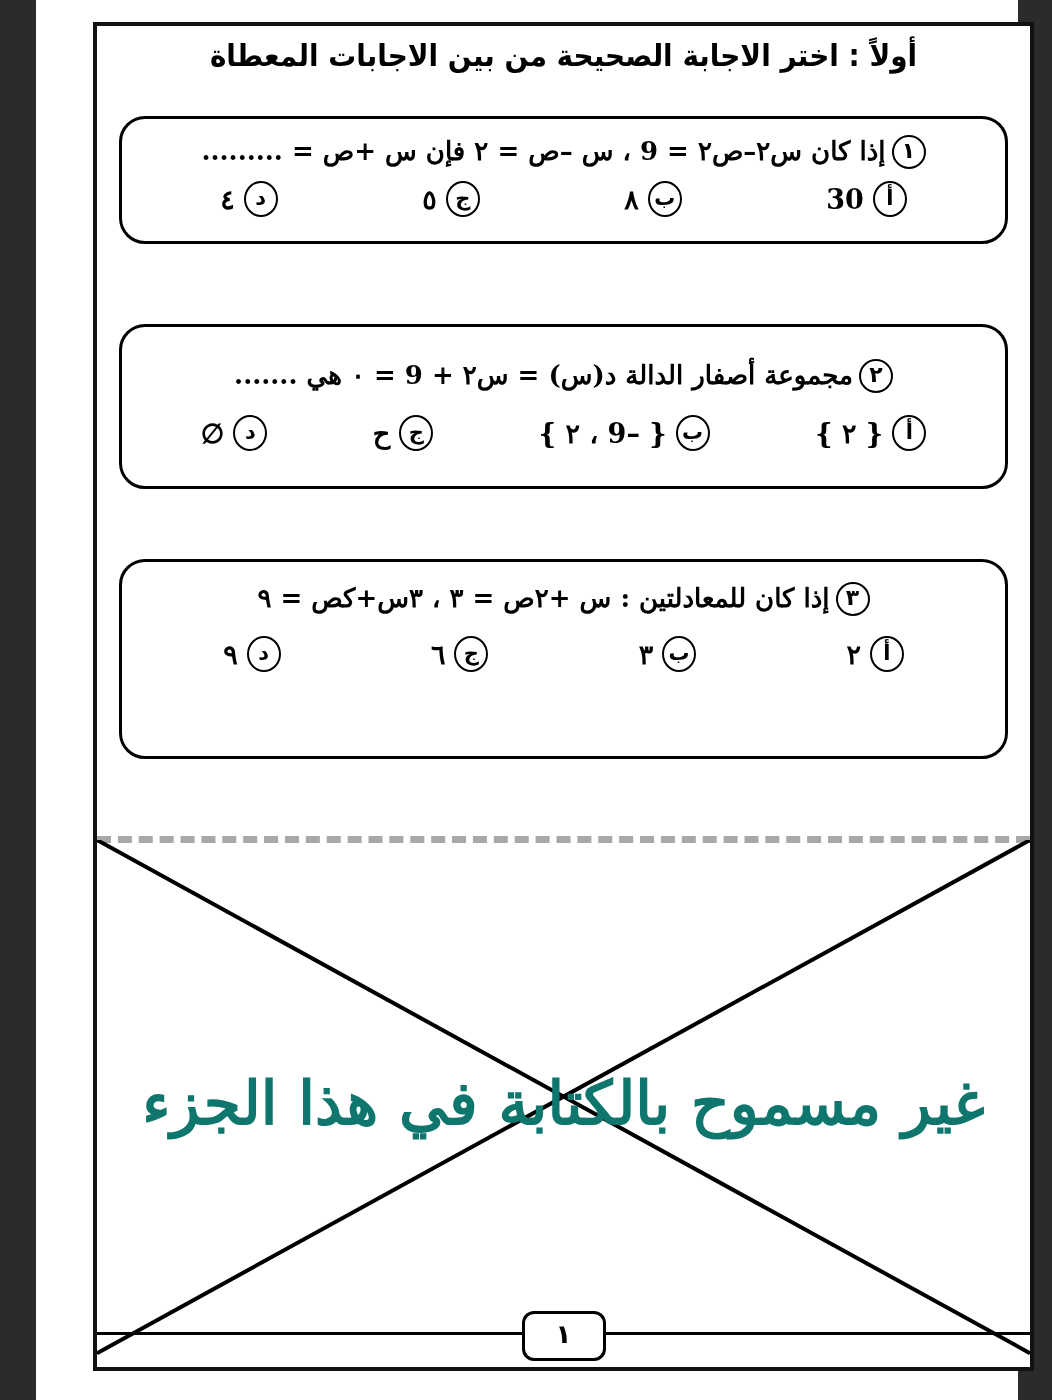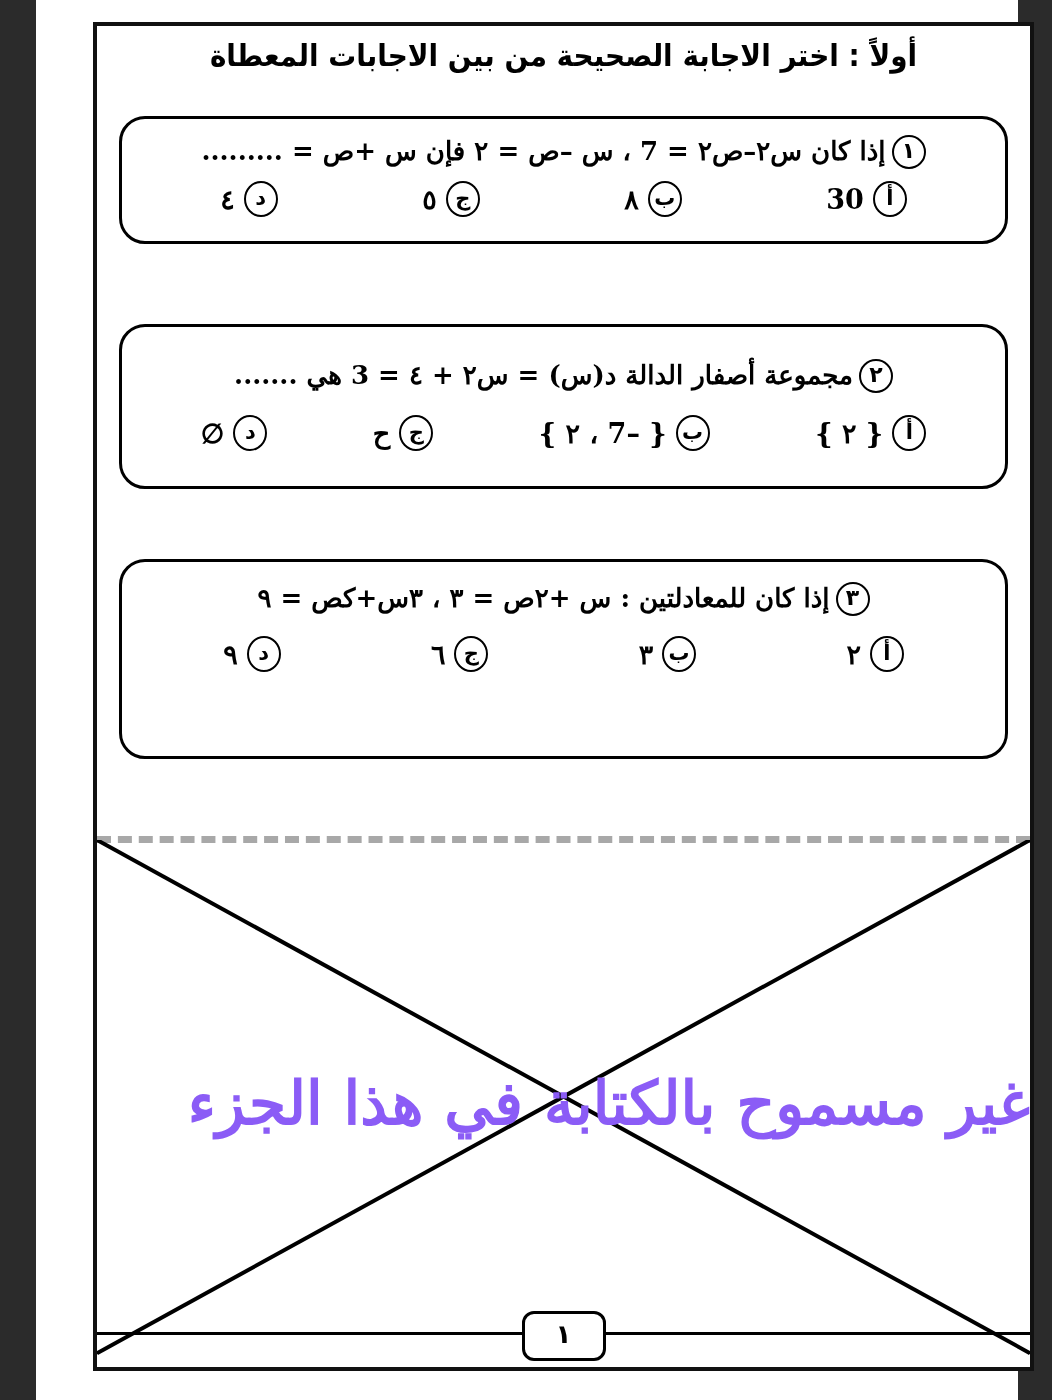--- a/index.html
+++ b/index.html
@@ -161,26 +161,26 @@
     position: absolute;
     inset: 0;
     width: 100%;
     height: 100%;
   }
   .nowrite-text {
     position: absolute;
     left: 0;
     right: 0;
     top: 228px;
-    text-align: right;
+    text-align: center;
     direction: rtl;
     font-family: "DejaVu Serif", "Liberation Serif", serif;
     font-weight: 700;
     font-size: 60px;
-    color: #8b5cf6;
+    color: #0f766e;
     white-space: nowrap;
   }
 
   
   .footer {
     position: absolute;
     left: 0;
     right: 0;
     bottom: 12px;
     height: 44px;
@@ -213,21 +213,21 @@
 <body>
 
 <div class="screen">
   <div class="paper">
     <div class="frame">
 
       <div class="heading">أولاً : اختر الاجابة الصحيحة من بين الاجابات المعطاة</div>
 
       <div class="qbox" id="qbox-1">
         <div class="qstem">
-          <span class="qnum">١</span><span>إذا كان س٢–ص٢ = 7 ، س –ص = ٢ فإن س +ص = .........</span>
+          <span class="qnum">١</span><span>إذا كان س٢–ص٢ = 9 ، س –ص = ٢ فإن س +ص = .........</span>
         </div>
         <div class="options">
           <div class="option">
             <span class="opt-letter">أ</span>
             <span class="opt-value">30</span>
           </div>
           <div class="option">
             <span class="opt-letter">ب</span>
             <span class="opt-value">٨</span>
           </div>
@@ -237,30 +237,30 @@
           </div>
           <div class="option">
             <span class="opt-letter">د</span>
             <span class="opt-value">٤</span>
           </div>
         </div>
       </div>
 
       <div class="qbox" id="qbox-2">
         <div class="qstem">
-          <span class="qnum">٢</span><span>مجموعة أصفار الدالة د(س) = س٢ + ٤ = 3 هي .......</span>
+          <span class="qnum">٢</span><span>مجموعة أصفار الدالة د(س) = س٢ + 9 = ٠ هي .......</span>
         </div>
         <div class="options">
           <div class="option">
             <span class="opt-letter">أ</span>
             <span class="opt-value">{ ٢ }</span>
           </div>
           <div class="option">
             <span class="opt-letter">ب</span>
-            <span class="opt-value">{ –7 ، ٢ }</span>
+            <span class="opt-value">{ –9 ، ٢ }</span>
           </div>
           <div class="option">
             <span class="opt-letter">ج</span>
             <span class="opt-value">ح</span>
           </div>
           <div class="option">
             <span class="opt-letter">د</span>
             <span class="opt-value">∅</span>
           </div>
         </div>

